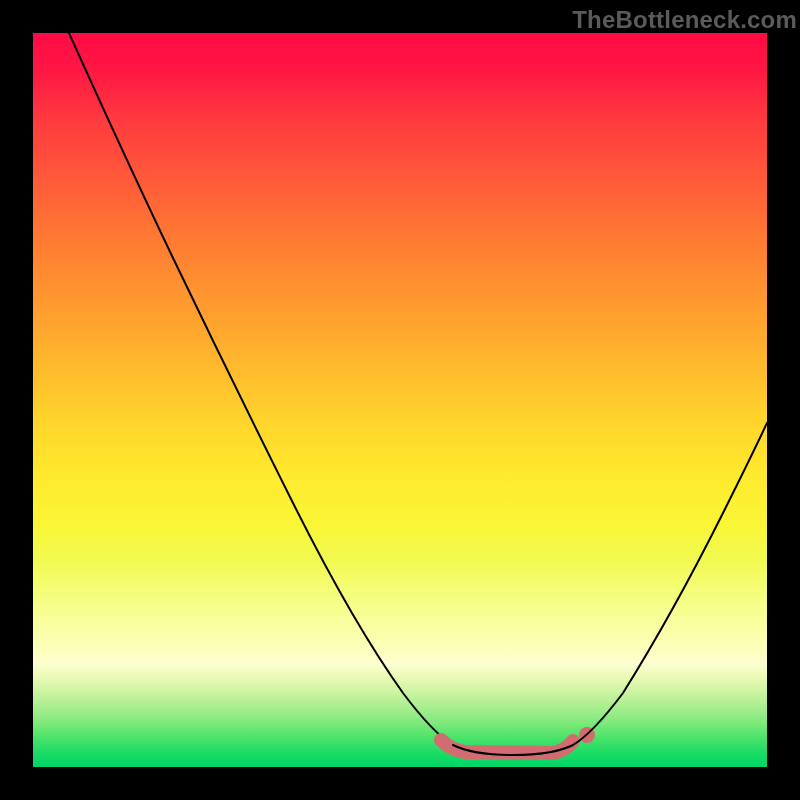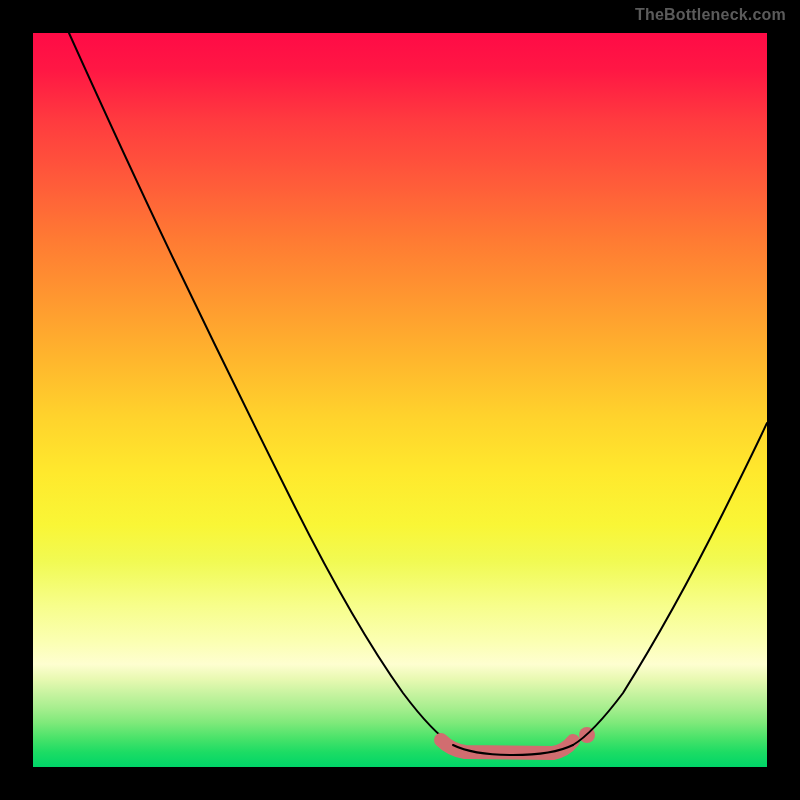--- a/index.html
+++ b/index.html
@@ -12,23 +12,23 @@
   }
   .frame {
     position: relative;
     width: 800px;
     height: 800px;
     background: #000;
   }
   .watermark {
     position: absolute;
     top: 6px;
-    right: 14px;
+    right: 3px;
     font-family: Arial, Helvetica, sans-serif;
-    font-size: 16px;
+    font-size: 24px;
     font-weight: 600;
     color: #5b5b5b;
     letter-spacing: 0.2px;
     z-index: 20;
   }
   .plot-area {
     position: absolute;
     left: 33px;
     top: 33px;
     width: 734px;

